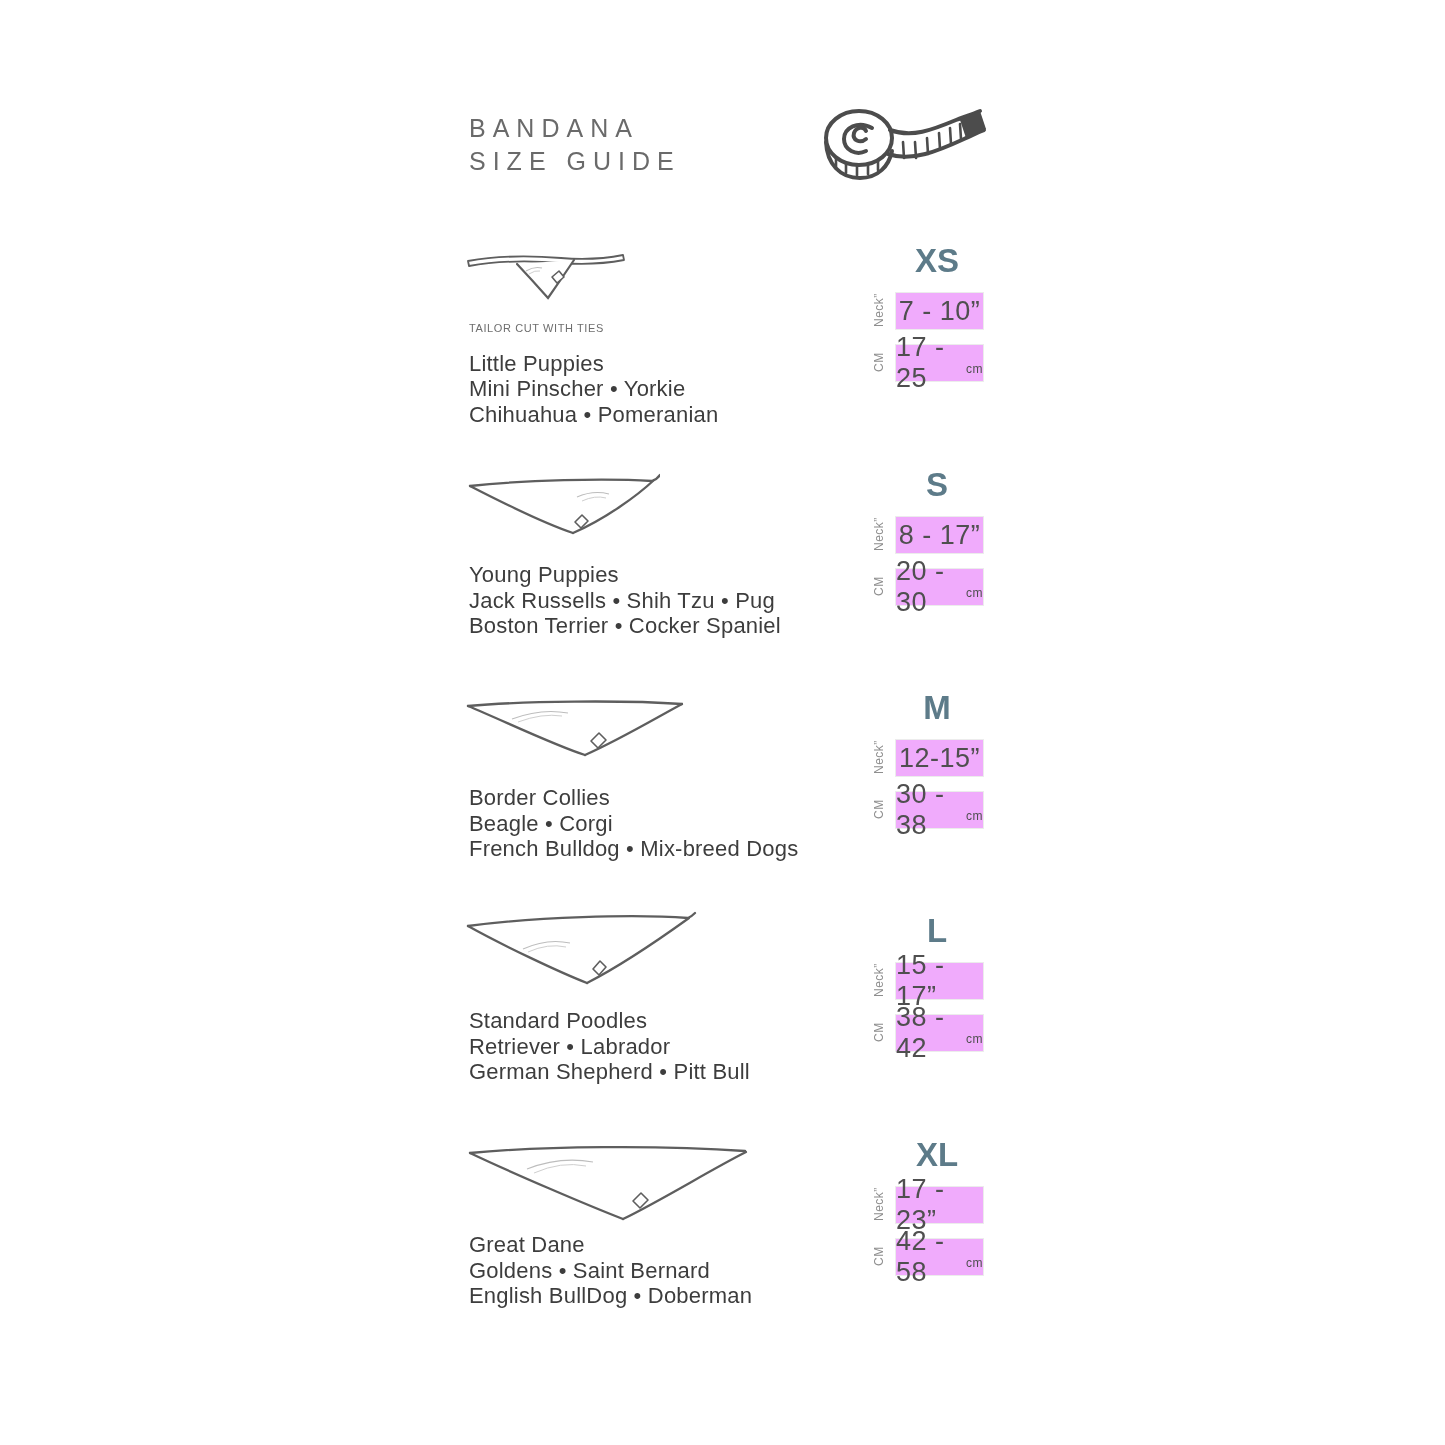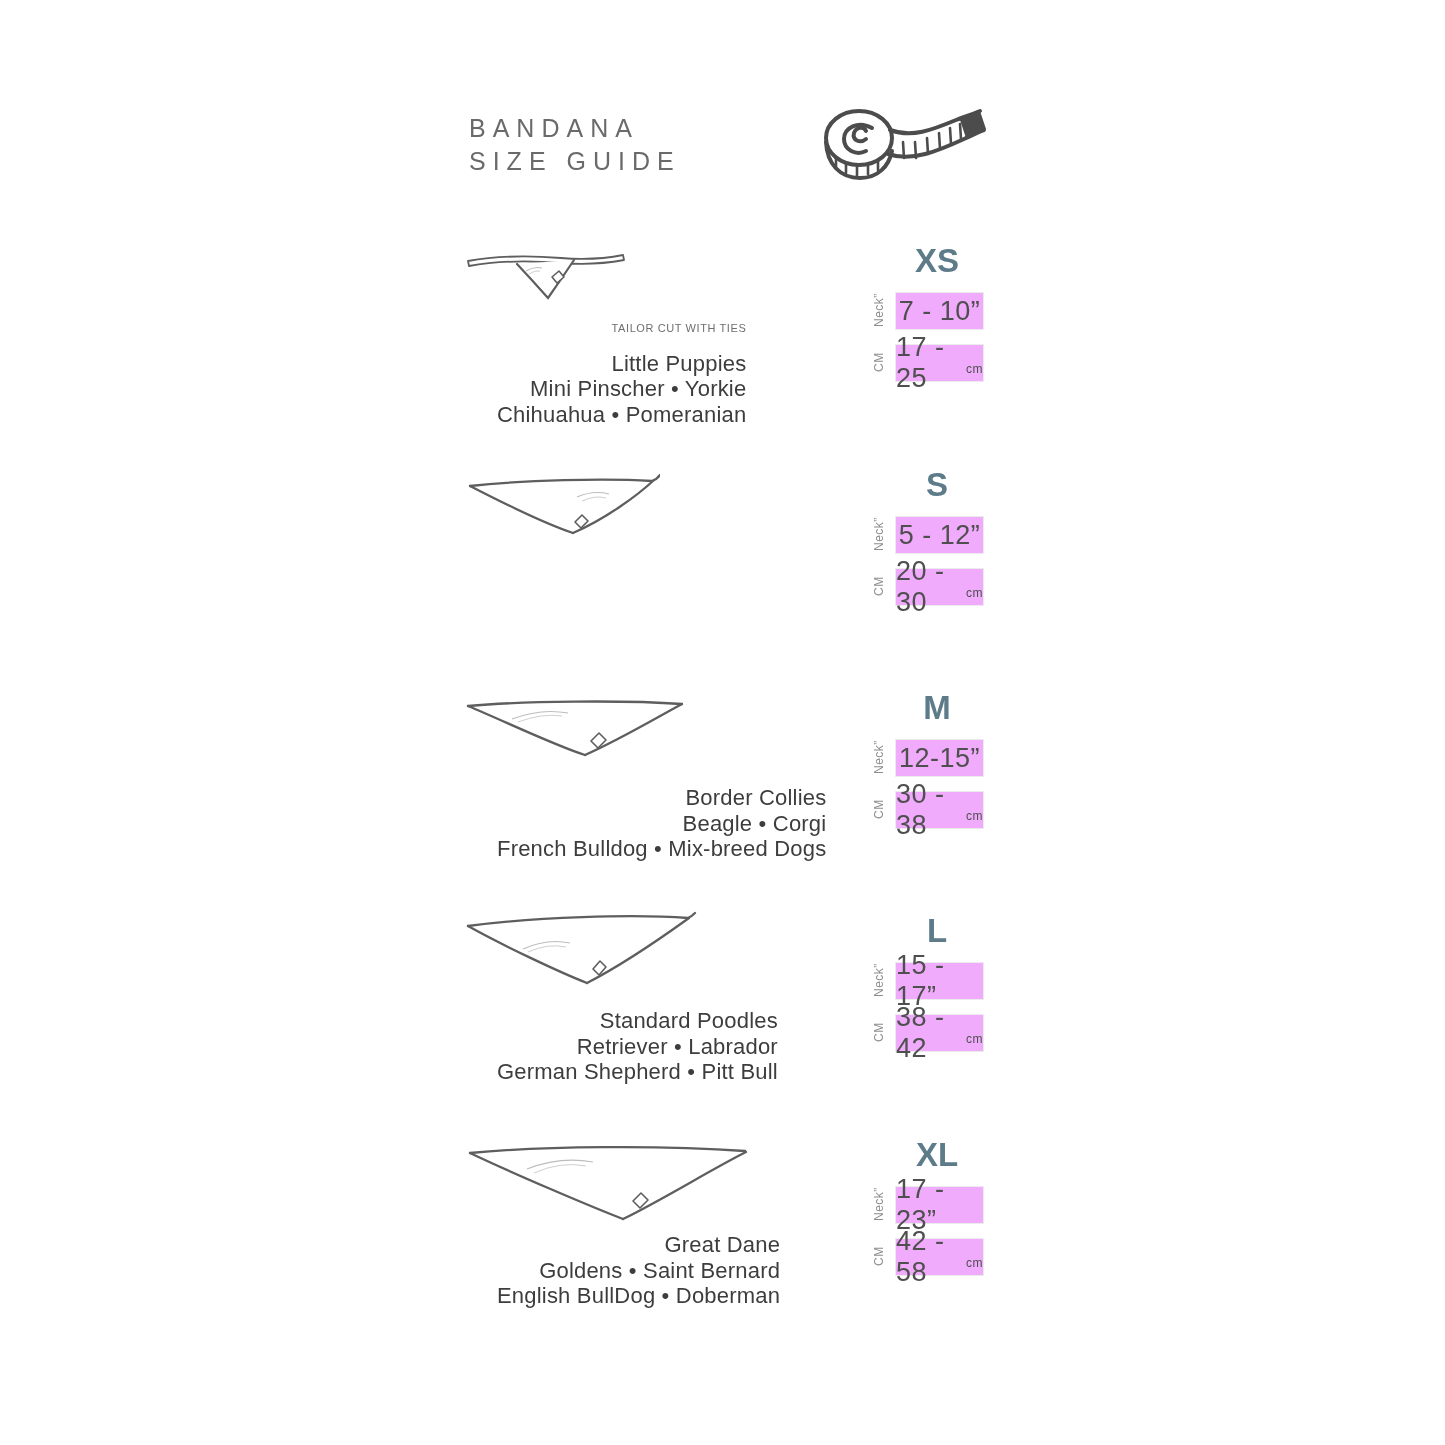--- a/index.html
+++ b/index.html
@@ -10,24 +10,23 @@
   }
   .title{
     position:absolute;left:469px;top:112px;
     font-size:25px;line-height:33px;letter-spacing:7px;
     color:var(--title-gray,#6a6a6a);font-weight:500;white-space:pre;
   }
   .tape{position:absolute;left:808px;top:94px;width:180px;height:100px;}
   .section{position:absolute;left:0;width:1445px;height:224px;}
   .illus{position:absolute;}
   .desc{
-    position:absolute;left:497px;top:92px;
+    position:absolute;left:469px;top:92px;
     font-size:22px;line-height:25.5px;letter-spacing:.2px;
     color:var(--text-dark,#3d3d3d);
-    text-align:right;
   }
   .note{
     font-size:11px;letter-spacing:.6px;color:var(--note-gray,#6e6e6e);
     margin-bottom:9px;font-weight:400;
   }
   .size-code{
     position:absolute;left:887px;top:-4px;width:100px;text-align:center;
     font-size:33px;font-weight:700;color:var(--size-accent,#5d7b89);
   }
   .meas-box{
@@ -110,24 +109,29 @@
 
   <div class="section" style="top:470px">
     <svg class="illus" style="left:465px;top:0px;width:195px;height:72px" viewBox="0 0 195 72">
       <path d="M5,16 C60,10 140,8 187,11 C190,10 193,8 195,5" fill="none" stroke="#5e5e5e" stroke-width="2.3" stroke-linecap="round"></path>
       <path d="M5,16 C38,33 84,55 108,63" fill="none" stroke="#5e5e5e" stroke-width="2.3" stroke-linecap="round"></path>
       <path d="M108,63 C140,49 172,26 189,10" fill="none" stroke="#5e5e5e" stroke-width="2.3" stroke-linecap="round"></path>
       <path d="M112,27 Q128,20 144,24" fill="none" stroke="#bdbdbd" stroke-width="1.1"></path>
       <path d="M117,31 Q130,25 141,28" fill="none" stroke="#cfcfcf" stroke-width="1"></path>
       <path d="M110,52 L117,45 L123,51 L116,58 Z" fill="#fff" stroke="#5e5e5e" stroke-width="1.6" stroke-linejoin="round"></path>
     </svg>
+    <div class="desc">
+      <div>Young Puppies</div>
+      <div>Jack Russells • Shih Tzu • Pug</div>
+      <div>Boston Terrier • Cocker Spaniel</div>
+    </div>
     <div class="size-code">S</div>
     <div class="meas-label neck-label">Neck”</div>
     <div class="meas-box neck-box">
-        <span>5 - 12”</span>
+        <span>8 - 17”</span>
       </div>
     <div class="meas-label cm-label">CM</div>
     <div class="meas-box cm-box">
         <span>20 - 30</span>
         <span class="cm-sub">cm</span>
       </div>
   </div>
 
   <div class="section" style="top:693px">
     <svg class="illus" style="left:464px;top:7px;width:220px;height:58px" viewBox="0 0 220 58">

